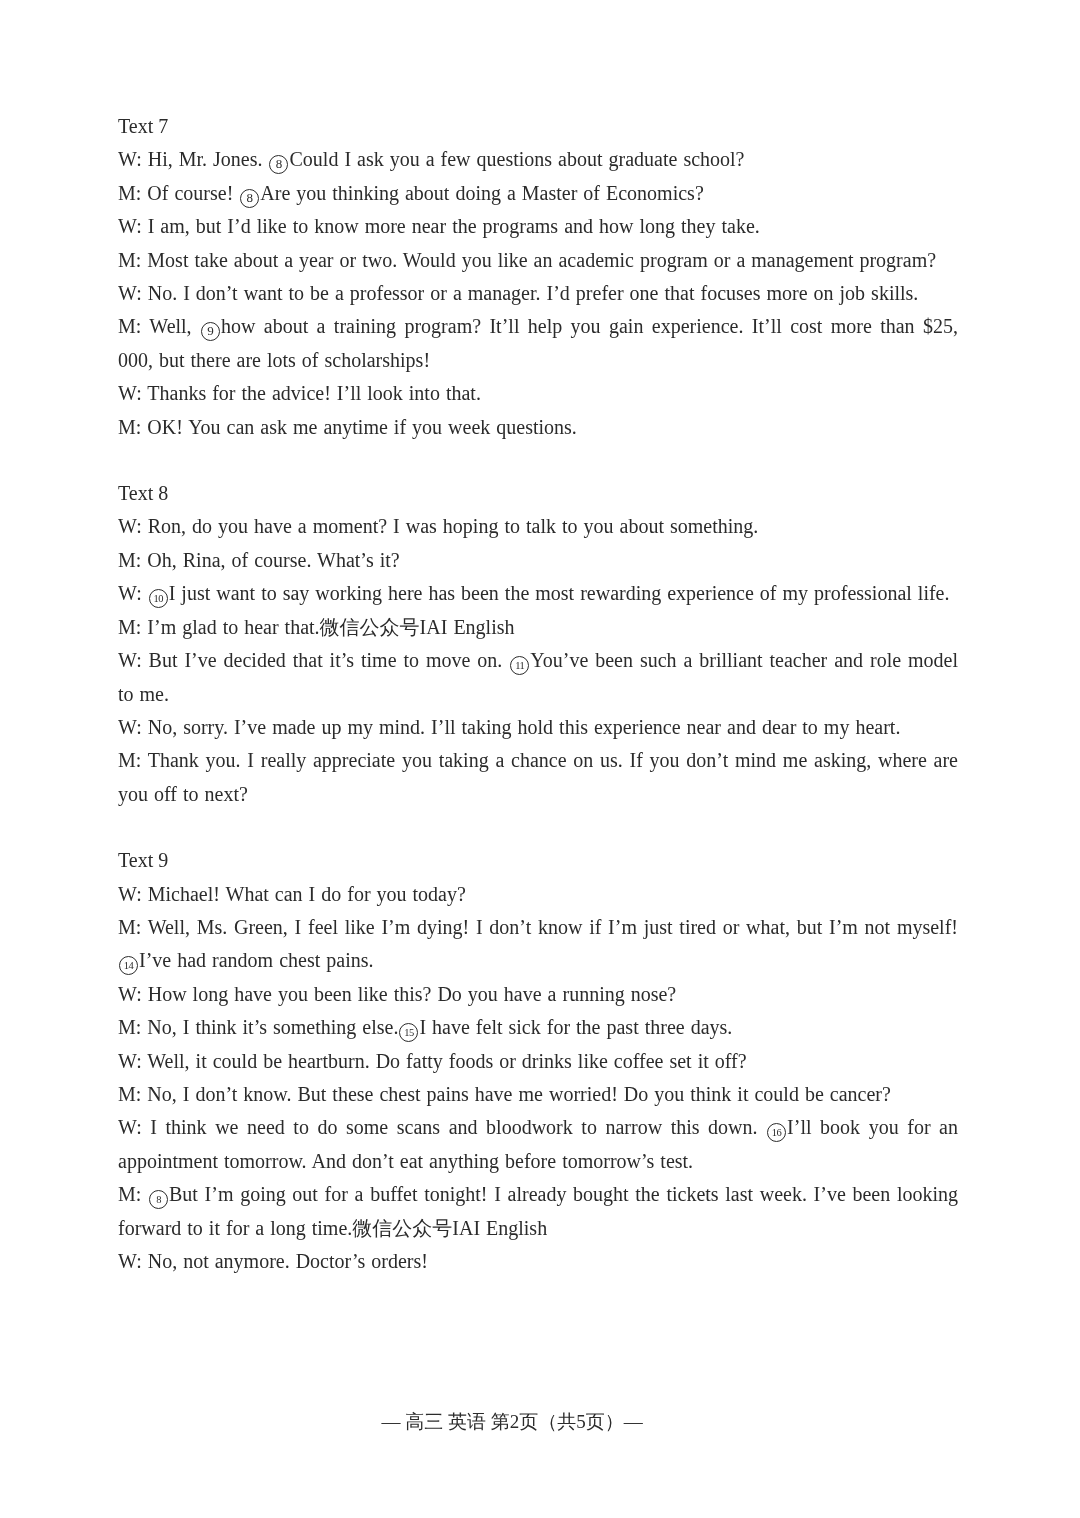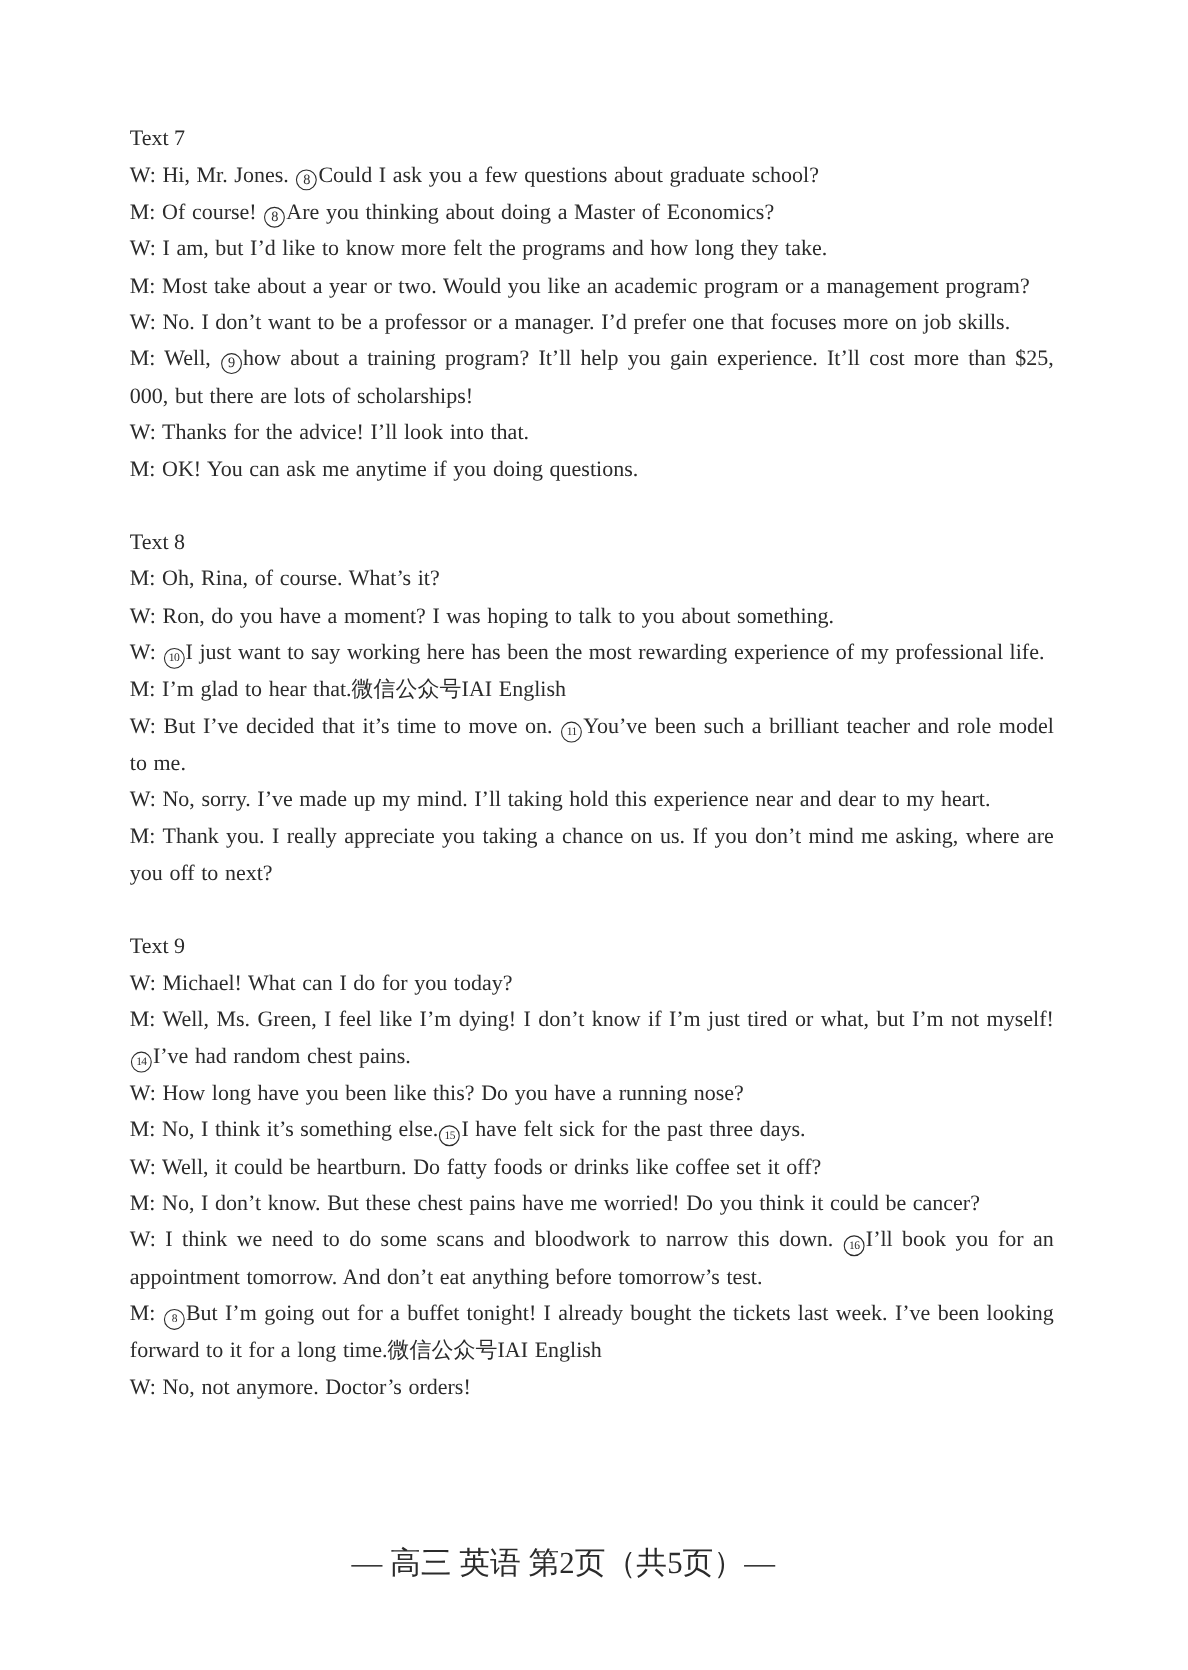--- a/index.html
+++ b/index.html
@@ -55,49 +55,49 @@
     font-size: 10.5px;
     letter-spacing: -0.5px;
     line-height: 17px;
   }
   .page-footer {
     position: absolute;
     left: 0;
     right: 0;
     top: 1405px;
     text-align: center;
-    font-size: 28px;
+    font-size: 19px;
     line-height: 33px;
     color: #2b2b2b;
   }
 </style>
 </head>
 <body>
 
 <div class="page">
 
   <section class="text-section">
     <h2 class="section-title">Text 7</h2>
     <div class="lines">
         <p class="dialogue-line">W: Hi, Mr. Jones. <span class="circled-num">8</span>Could I ask you a few questions about graduate school?</p>
         <p class="dialogue-line">M: Of course! <span class="circled-num">8</span>Are you thinking about doing a Master of Economics?</p>
-        <p class="dialogue-line">W: I am, but I’d like to know more felt the programs and how long they take.</p>
+        <p class="dialogue-line">W: I am, but I’d like to know more near the programs and how long they take.</p>
         <p class="dialogue-line">M: Most take about a year or two. Would you like an academic program or a management program?</p>
         <p class="dialogue-line">W: No. I don’t want to be a professor or a manager. I’d prefer one that focuses more on job skills.</p>
         <p class="dialogue-line">M: Well, <span class="circled-num">9</span>how about a training program? It’ll help you gain experience. It’ll cost more than $25, 000, but there are lots of scholarships!</p>
         <p class="dialogue-line">W: Thanks for the advice! I’ll look into that.</p>
-        <p class="dialogue-line">M: OK! You can ask me anytime if you doing questions.</p>
+        <p class="dialogue-line">M: OK! You can ask me anytime if you week questions.</p>
       </div>
   </section>
 
   <section class="text-section">
     <h2 class="section-title">Text 8</h2>
     <div class="lines">
+        <p class="dialogue-line">W: Ron, do you have a moment? I was hoping to talk to you about something.</p>
         <p class="dialogue-line">M: Oh, Rina, of course. What’s it?</p>
-        <p class="dialogue-line">W: Ron, do you have a moment? I was hoping to talk to you about something.</p>
         <p class="dialogue-line">W: <span class="circled-num two-digit">10</span>I just want to say working here has been the most rewarding experience of my professional life.</p>
         <p class="dialogue-line">M: I’m glad to hear that.微信公众号IAI English</p>
         <p class="dialogue-line">W: But I’ve decided that it’s time to move on. <span class="circled-num two-digit">11</span>You’ve been such a brilliant teacher and role model to me.</p>
         <p class="dialogue-line">W: No, sorry. I’ve made up my mind. I’ll taking hold this experience near and dear to my heart.</p>
         <p class="dialogue-line">M: Thank you. I really appreciate you taking a chance on us. If you don’t mind me asking, where are you off to next?</p>
       </div>
   </section>
 
   <section class="text-section">
     <h2 class="section-title">Text 9</h2>

